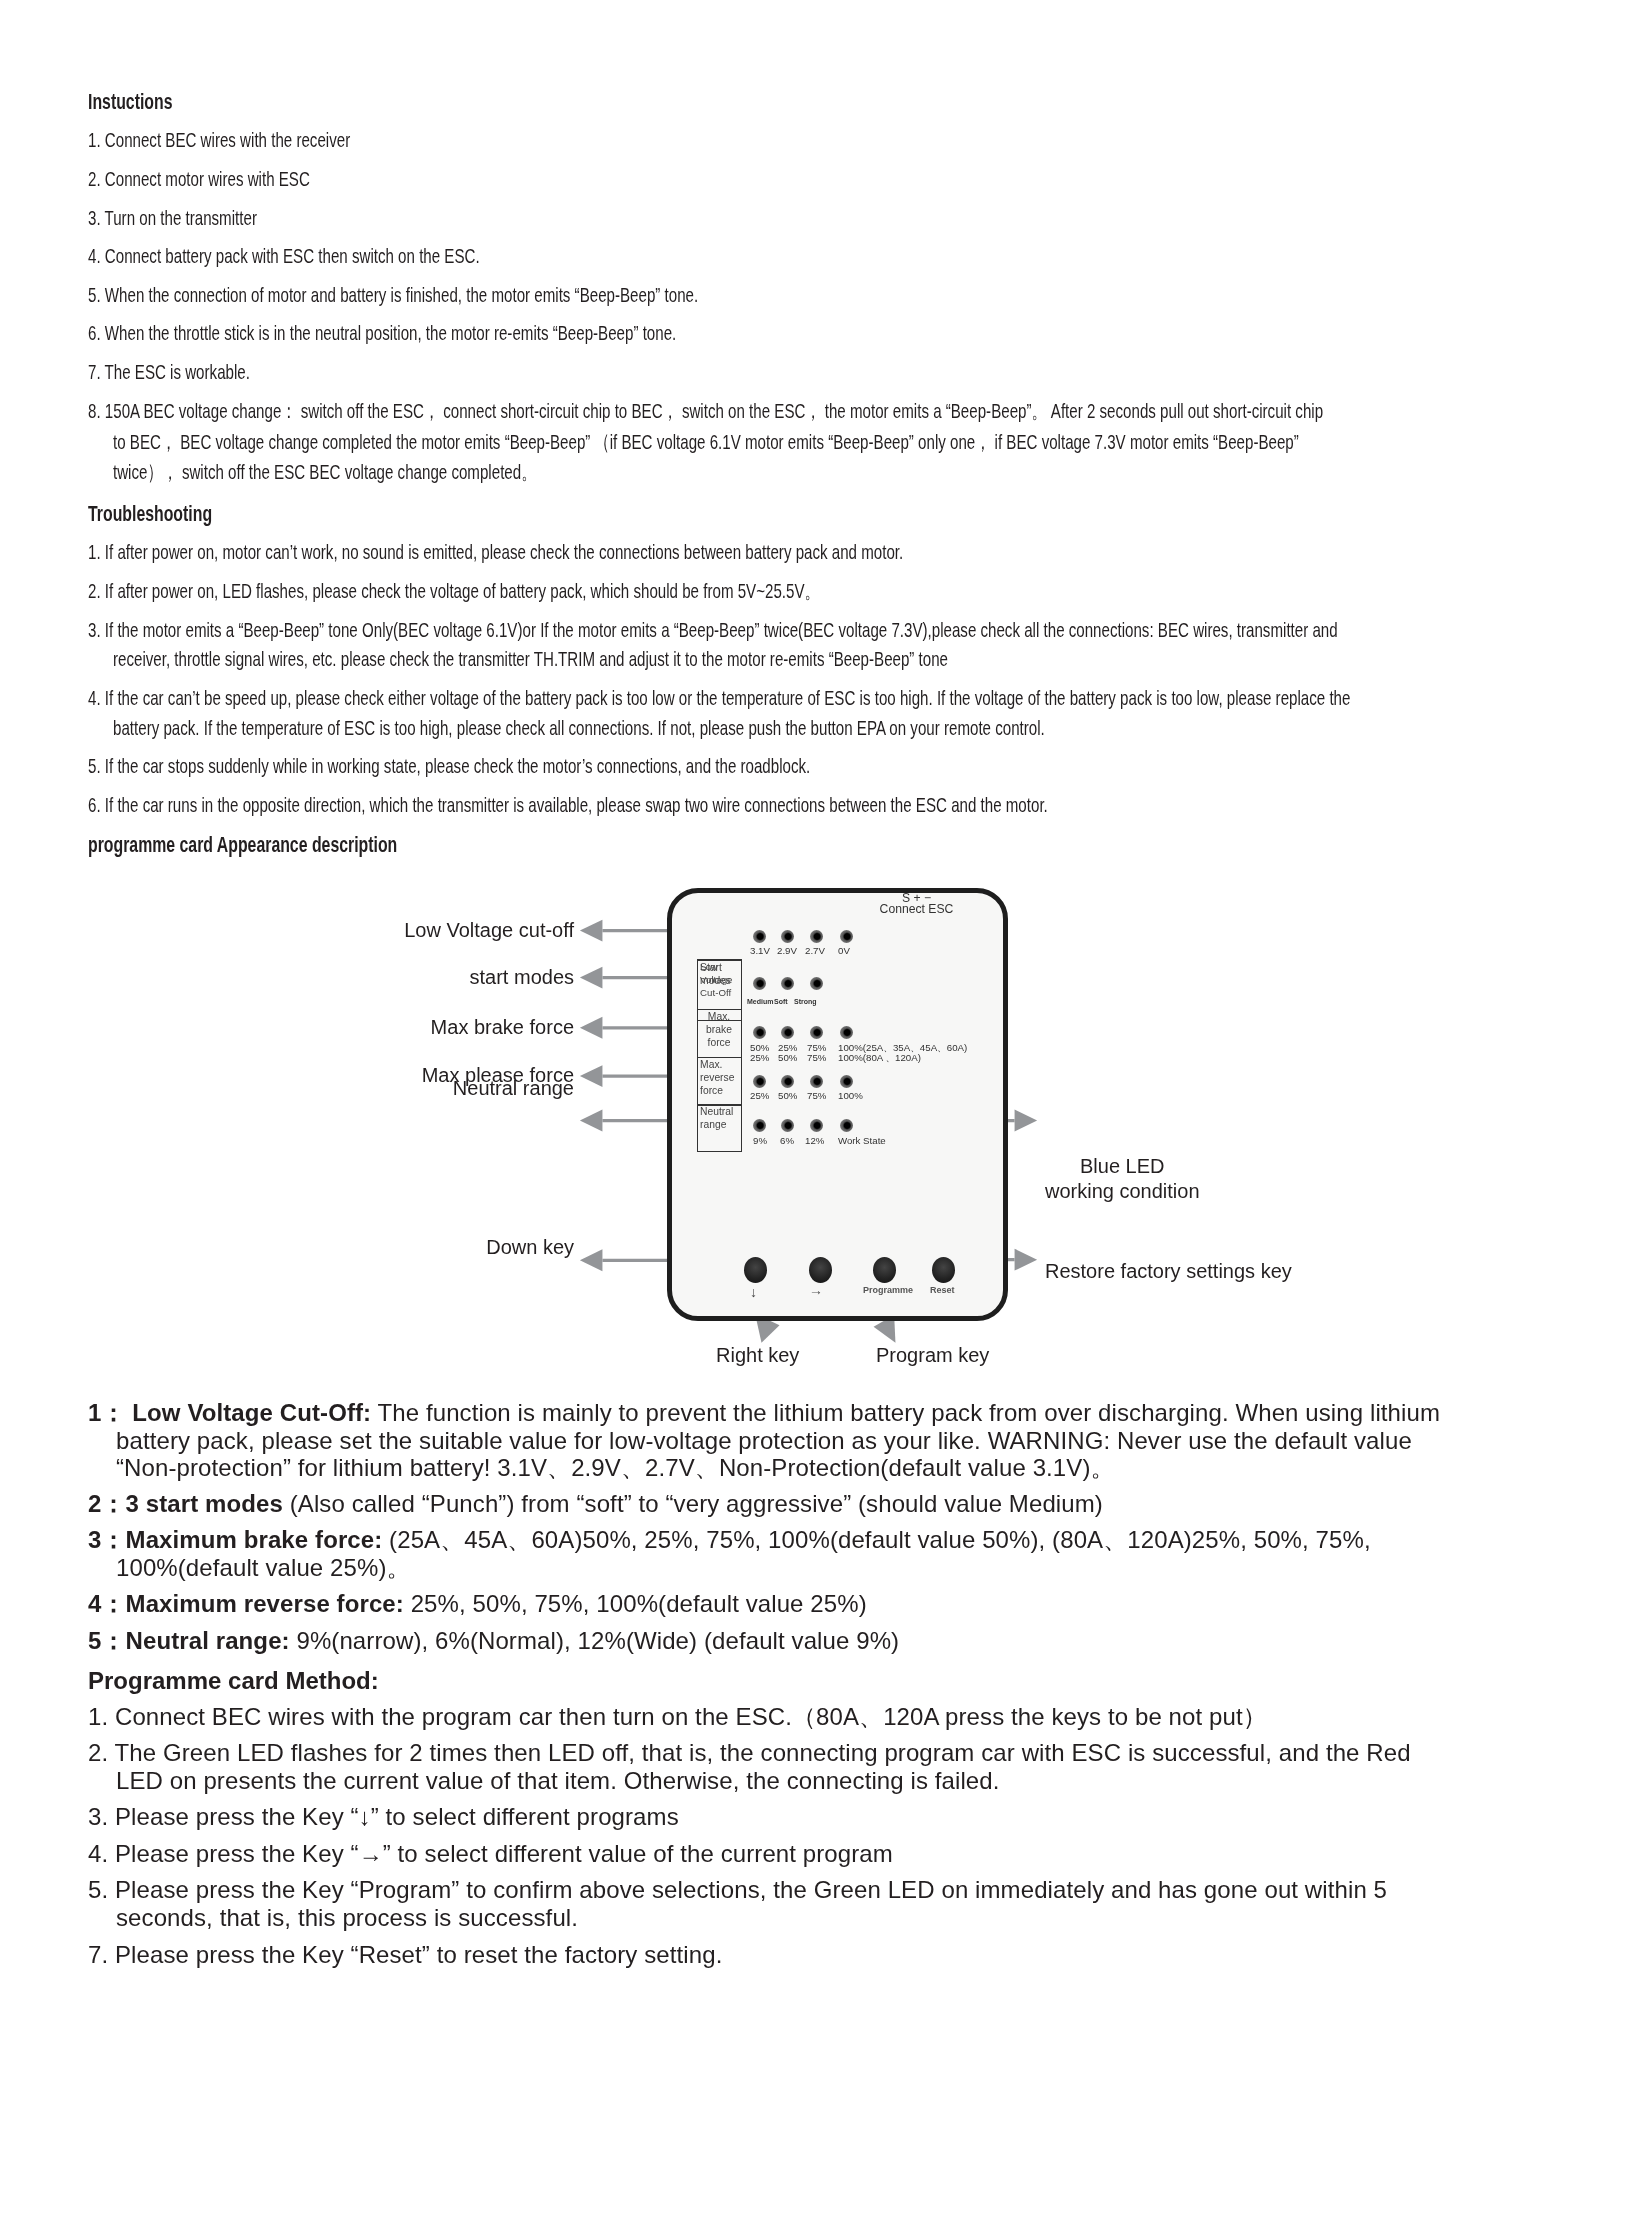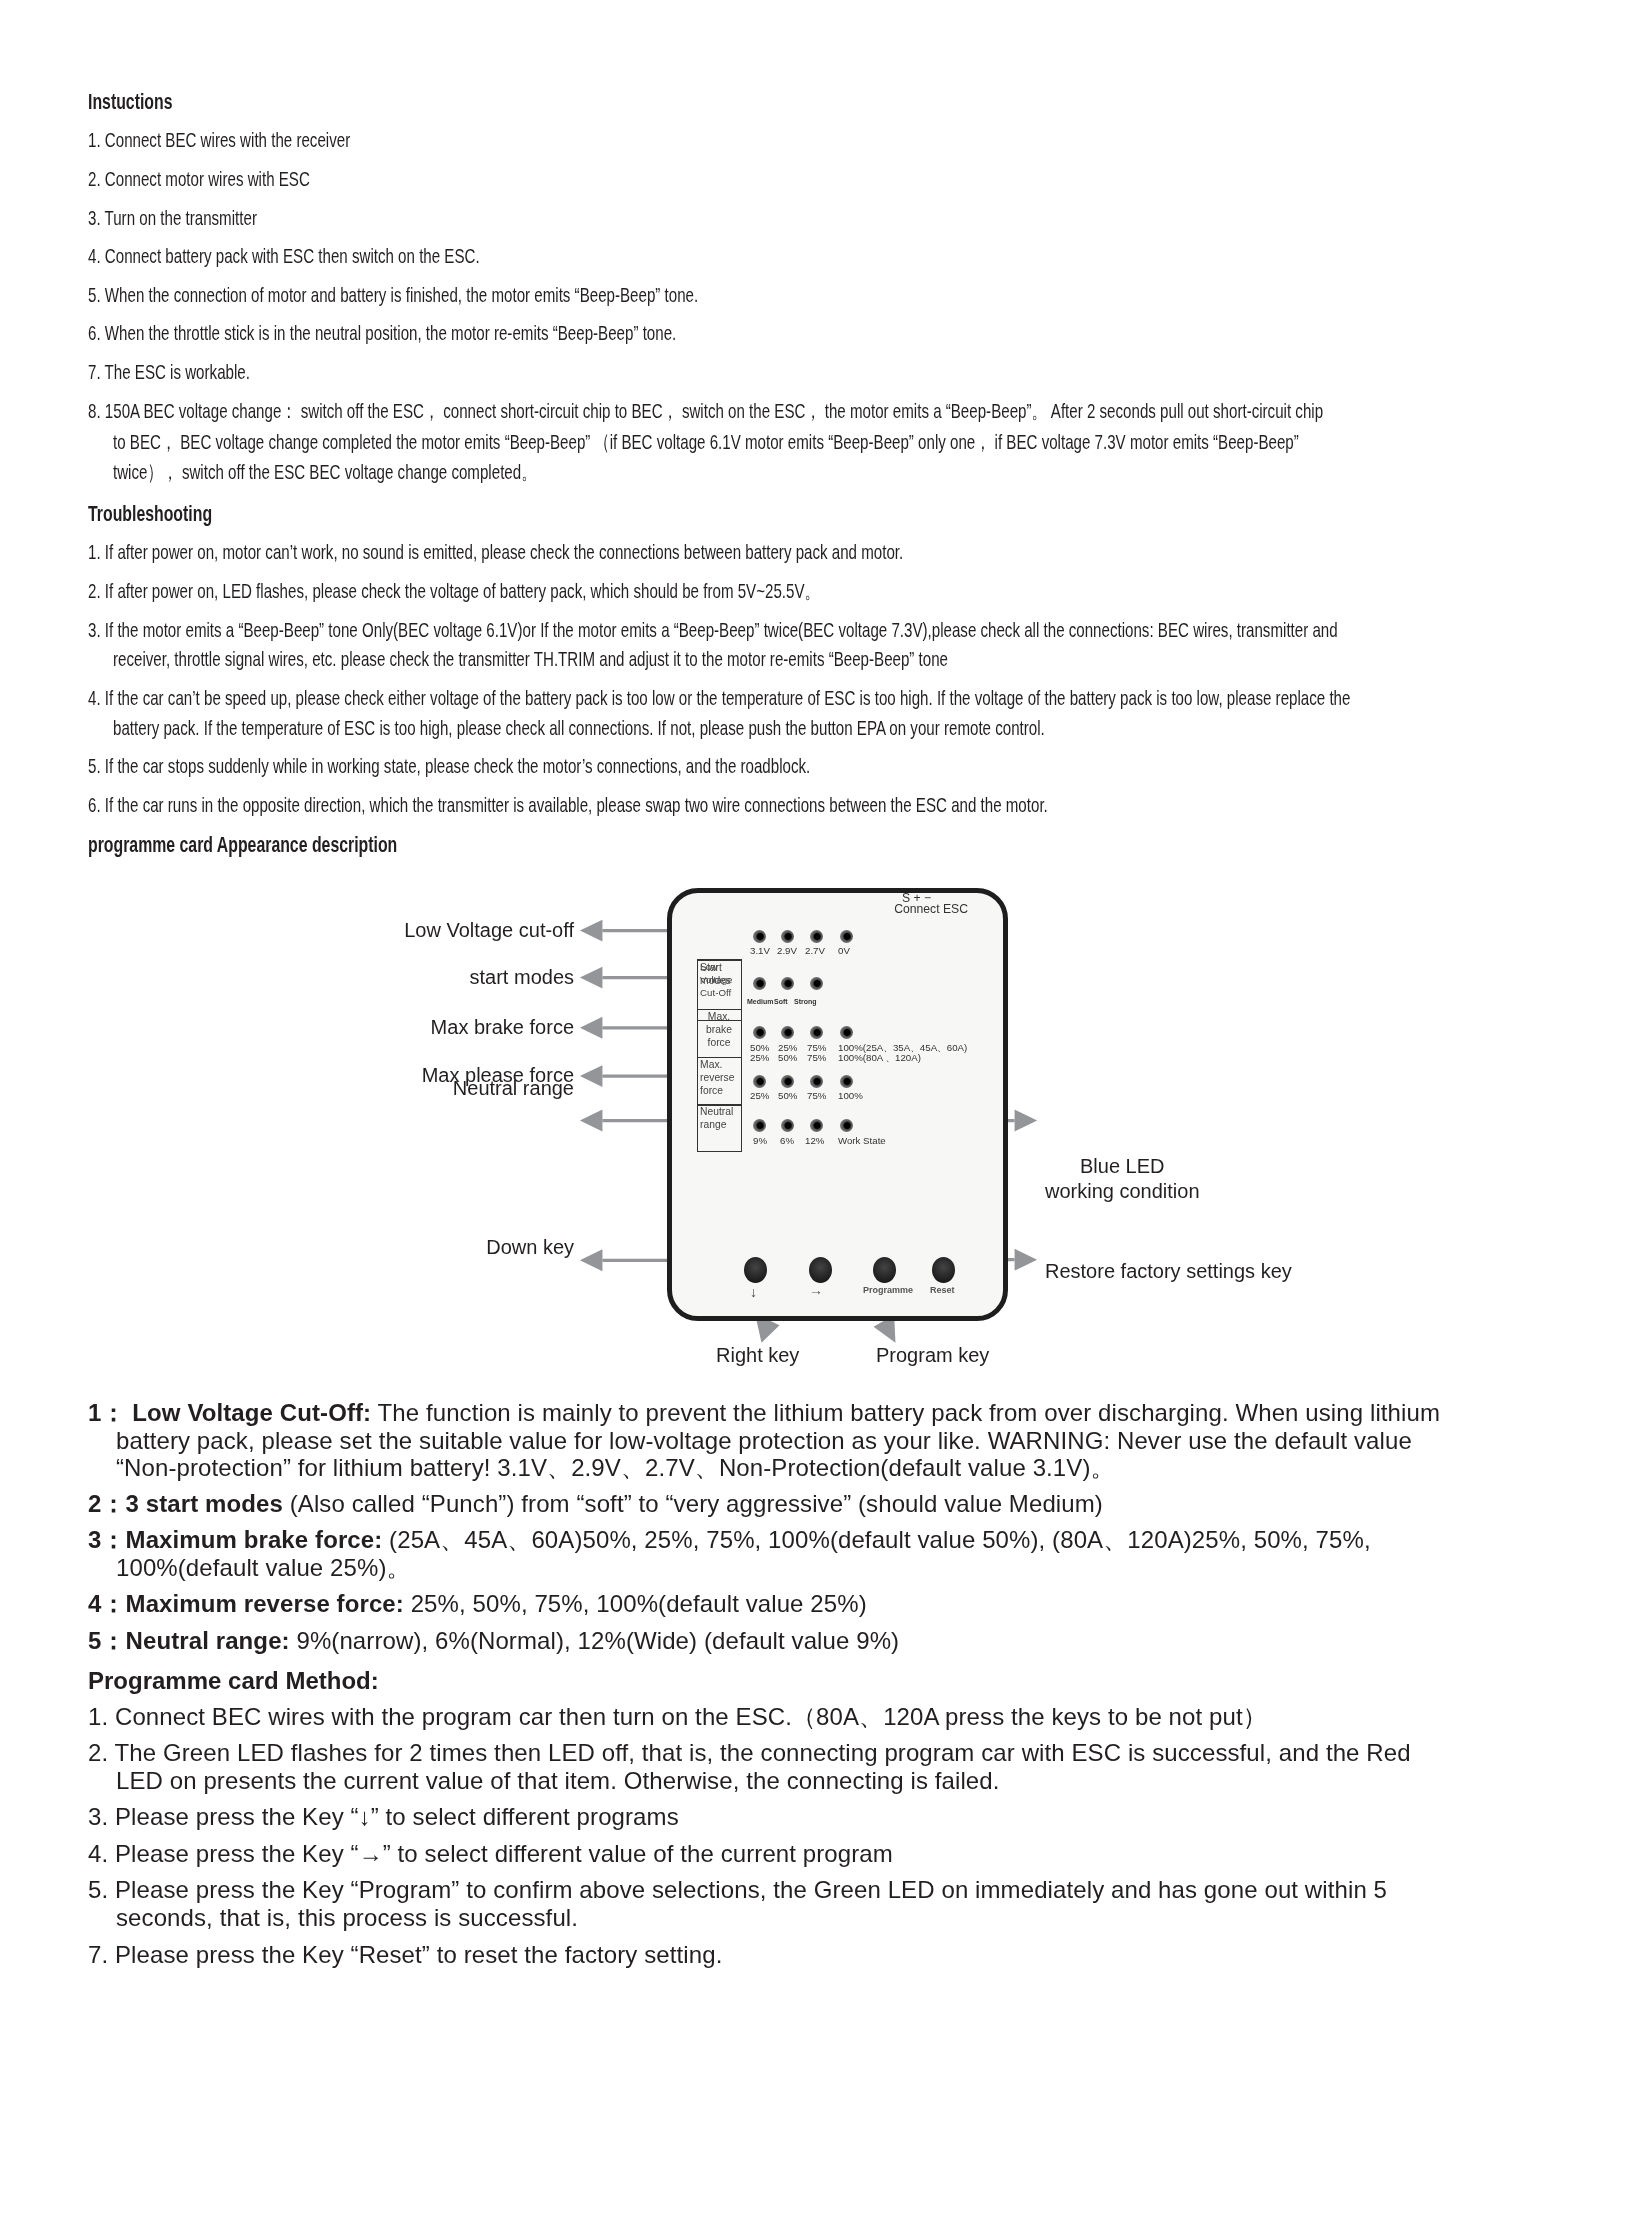--- a/index.html
+++ b/index.html
@@ -97,21 +97,21 @@
       </g>
     <g>
         <line x1="1325" y1="1996" x2="1360" y2="2050" stroke-width="5"></line>
         <polygon points="1390,2085 1356,2060 1388,2042" stroke="none"></polygon>
       </g>
   </g>
 </svg>
 
 <div class="card">
   <div class="card-hdr" style="left:206px; top:-1.3px; width:77px;">S  +  −</div>
-  <div class="card-hdr" style="left:193px; top:10.3px; width:103px; font-size:12.2px;text-align:right;">Connect  ESC</div>
+  <div class="card-hdr" style="left:193px; top:10.3px; width:103px; font-size:12.2px;">Connect  ESC</div>
 
   <div class="sidebox" style="top:18px; height:62px;margin-top:48px;">
     <div>Low</div>
     <div>Voltage</div>
     <div>Cut-Off</div>
   </div>
   <div class="sidebox" style="top:67px; height:50px; font-size:10.3px;">
     <div>Start</div>
     <div>modes</div>
   </div>

